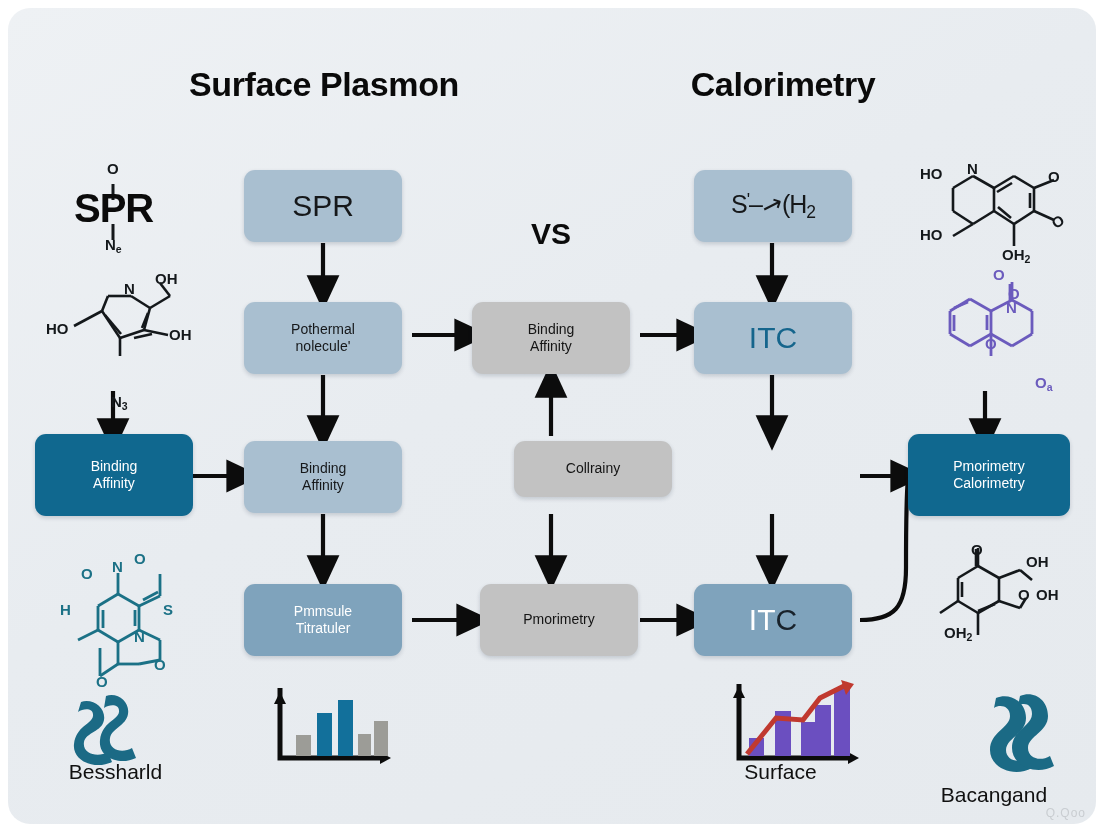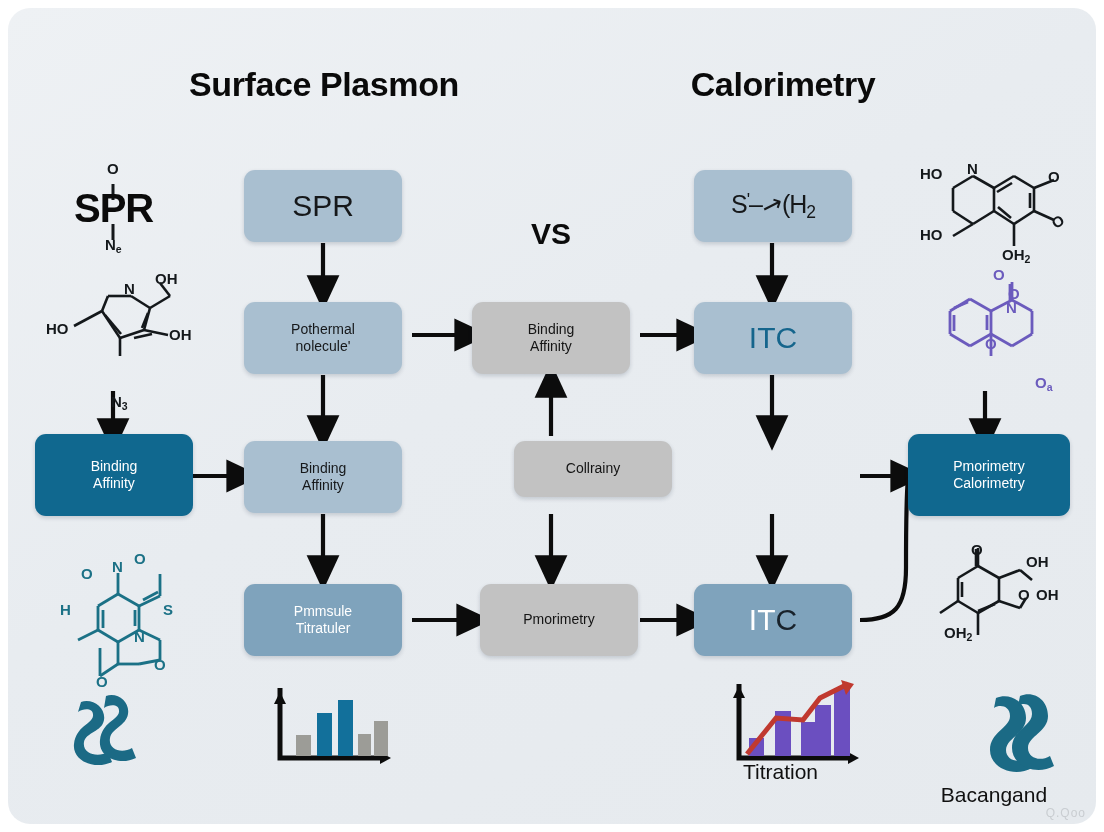--- a/index.html
+++ b/index.html
@@ -357,17 +357,18 @@
     </div>
   </div>
 
   <div class="box b-teal" style="left:900px;top:426px;width:162px;height:82px;">
     <div>
       <div>Pmorimetry</div>
       <div>Calorimetry</div>
     </div>
   </div>
 
-  <div class="caption" style="left:690px;top:752px;width:165px;">Titration</div>
+  <div class="caption" style="left:25px;top:752px;width:165px;">Bessharld</div>
+  <div class="caption" style="left:690px;top:752px;width:165px;">Surface</div>
   <div class="caption" style="left:900px;top:752px;width:172px;margin-top:23px;">Bacangand</div>
 
   <div class="wm">Q.Qoo</div>
 </div>
 
 </body></html>

